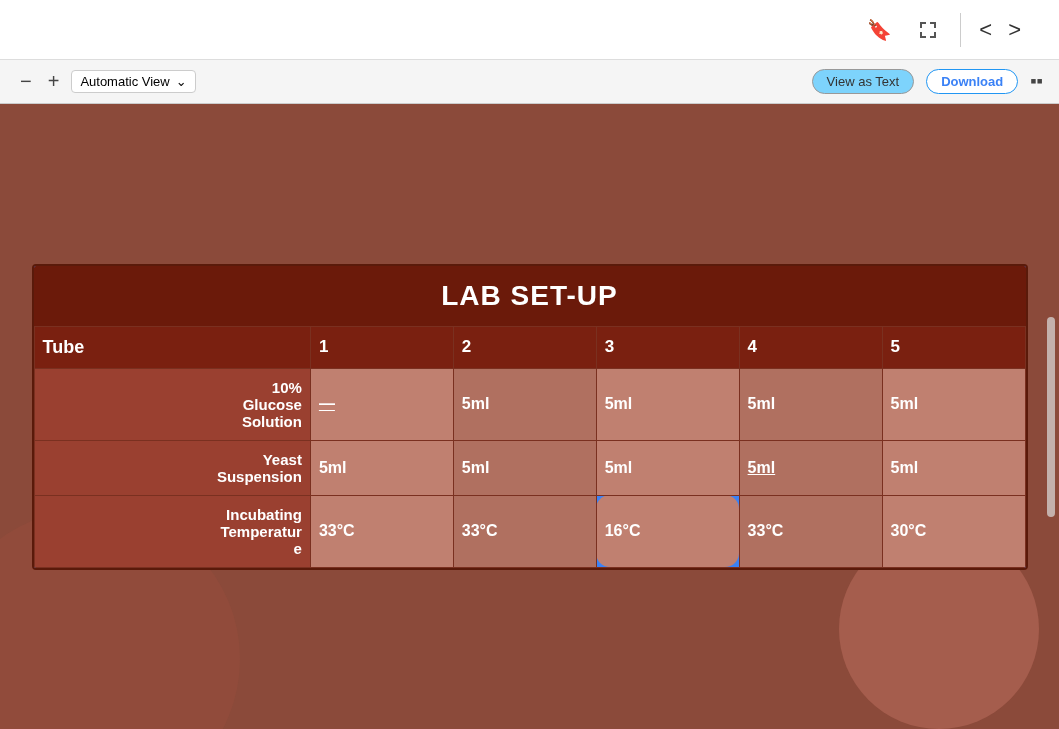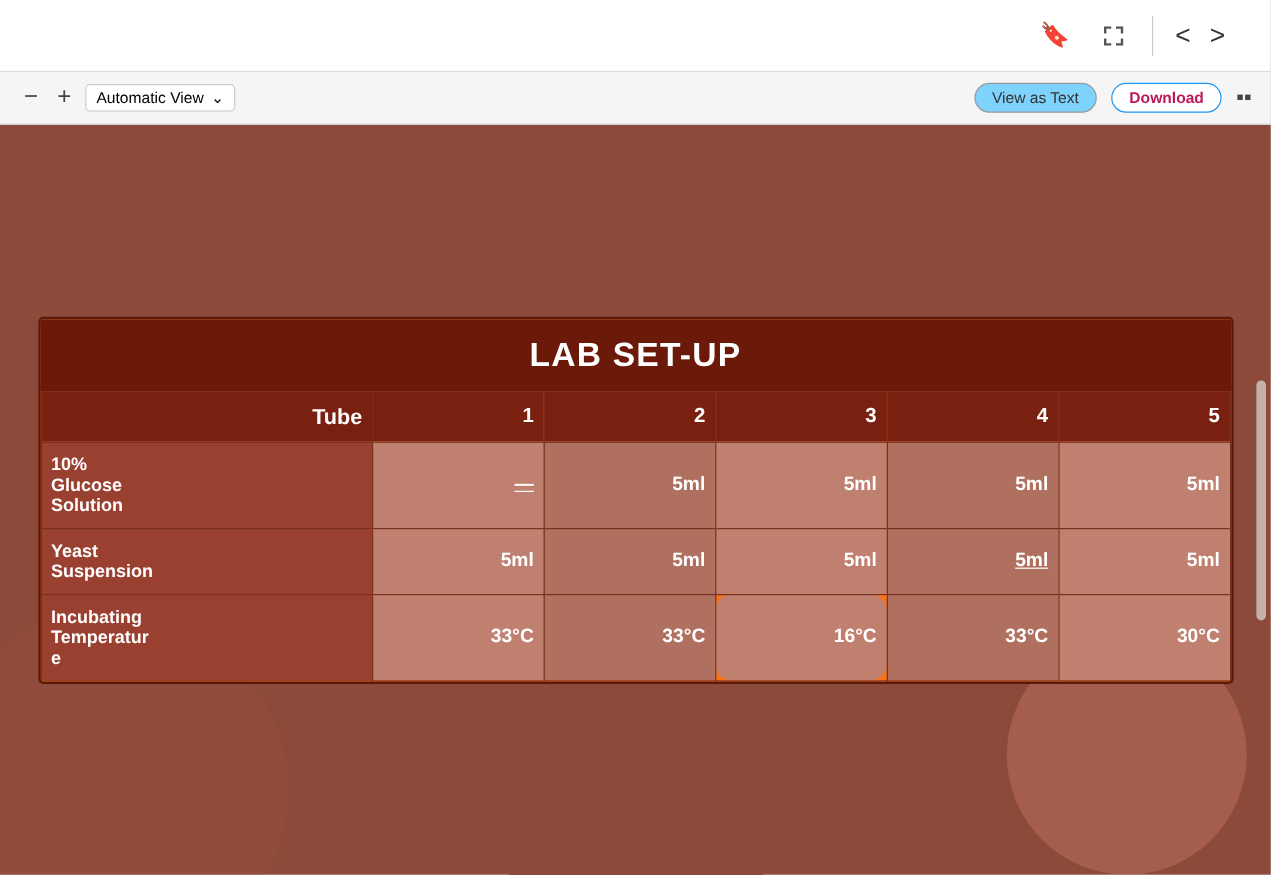--- a/index.html
+++ b/index.html
@@ -120,21 +120,21 @@
       color: #333;
     }
 
     .download-btn {
       border: 1px solid #2196F3;
       background: #fff;
       border-radius: 14px;
       padding: 4px 14px;
       font-size: 13px;
       cursor: pointer;
-      color: #be185d;
+      color: #3b82f6;
       font-weight: 600;
     }
 
     .more-btn {
       background: none;
       border: none;
       font-size: 18px;
       cursor: pointer;
       color: #444;
     }
@@ -155,21 +155,21 @@
 
     
     .bg-shape {
       position: absolute;
       border-radius: 50%;
       opacity: 0.3;
     }
 
     
     .table-container {
-      background: #f97316;
+      background: #3b82f6;
       border: 2px solid #5a1a0a;
       border-radius: 4px;
       overflow: hidden;
       width: 996px;
       position: relative;
       z-index: 2;
     }
 
     .table-title {
       background: #6B1A0A;
@@ -182,35 +182,35 @@
     }
 
     table {
       width: 100%;
       border-collapse: collapse;
     }
 
     th, td {
       border: 1.5px solid #7a3020;
       padding: 10px 8px;
-      text-align: right;
+      text-align: left;
       color: white;
       font-size: 15px;
       font-weight: 600;
     }
 
     thead th {
       background: #7a2010;
       font-size: 17px;
       font-weight: bold;
     }
 
     .row-label {
       background: #9a4030;
-      text-align: left;
+      text-align: right;
       font-weight: bold;
       font-size: 15px;
       margin-left: 47px;
     }
 
     .data-cell {
       background: #c08070;
       font-size: 16px;
     }
 

